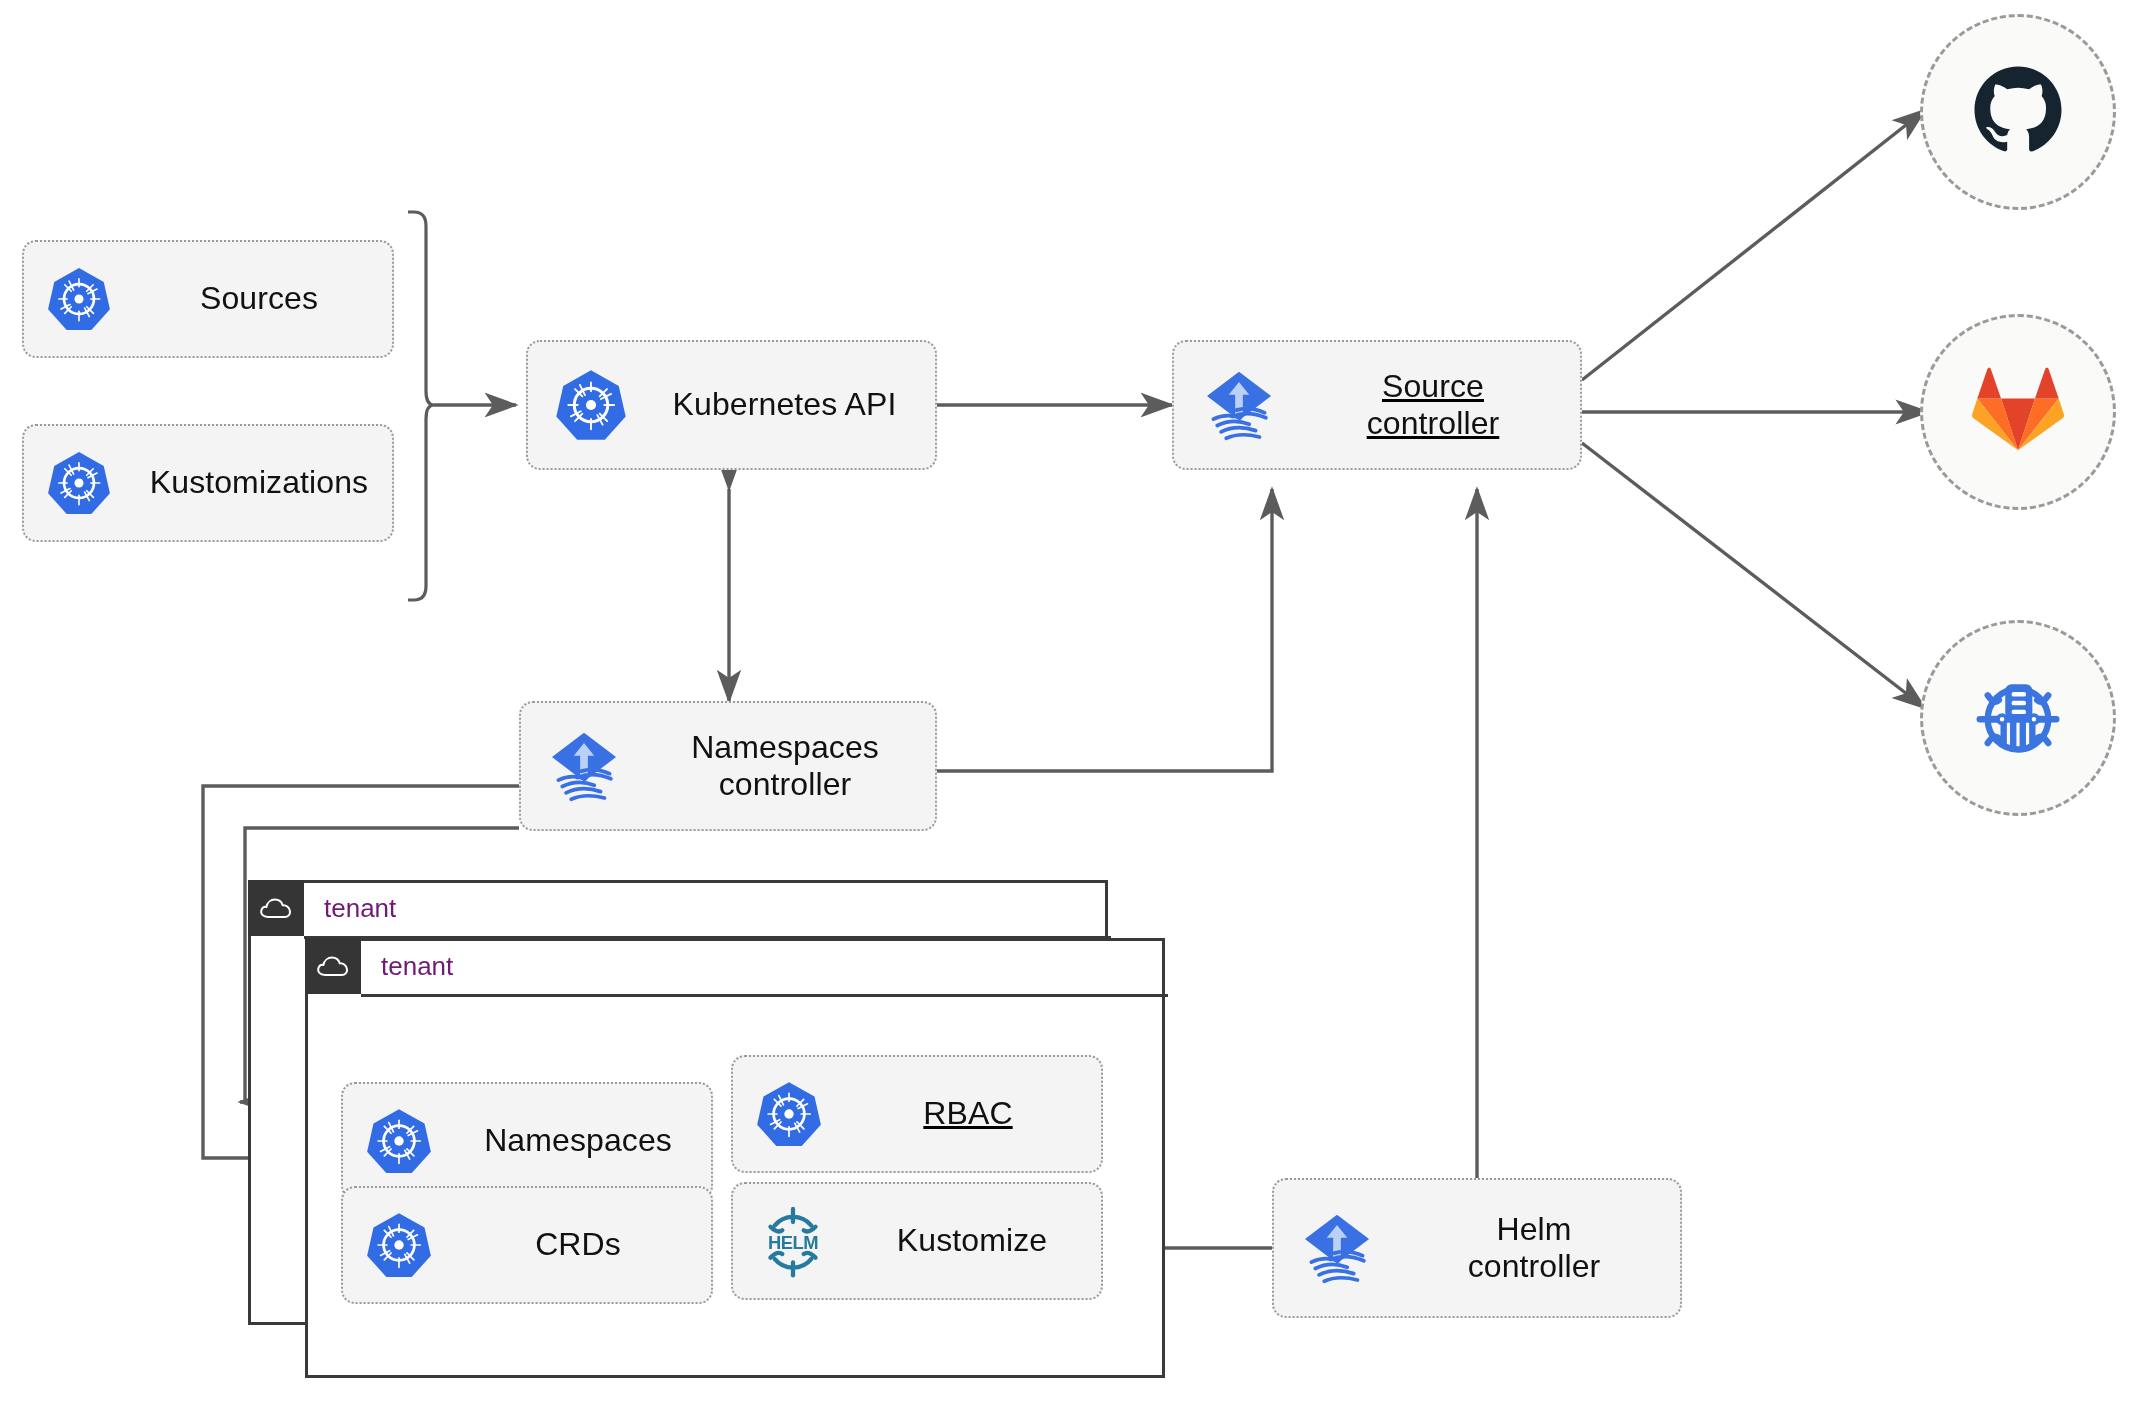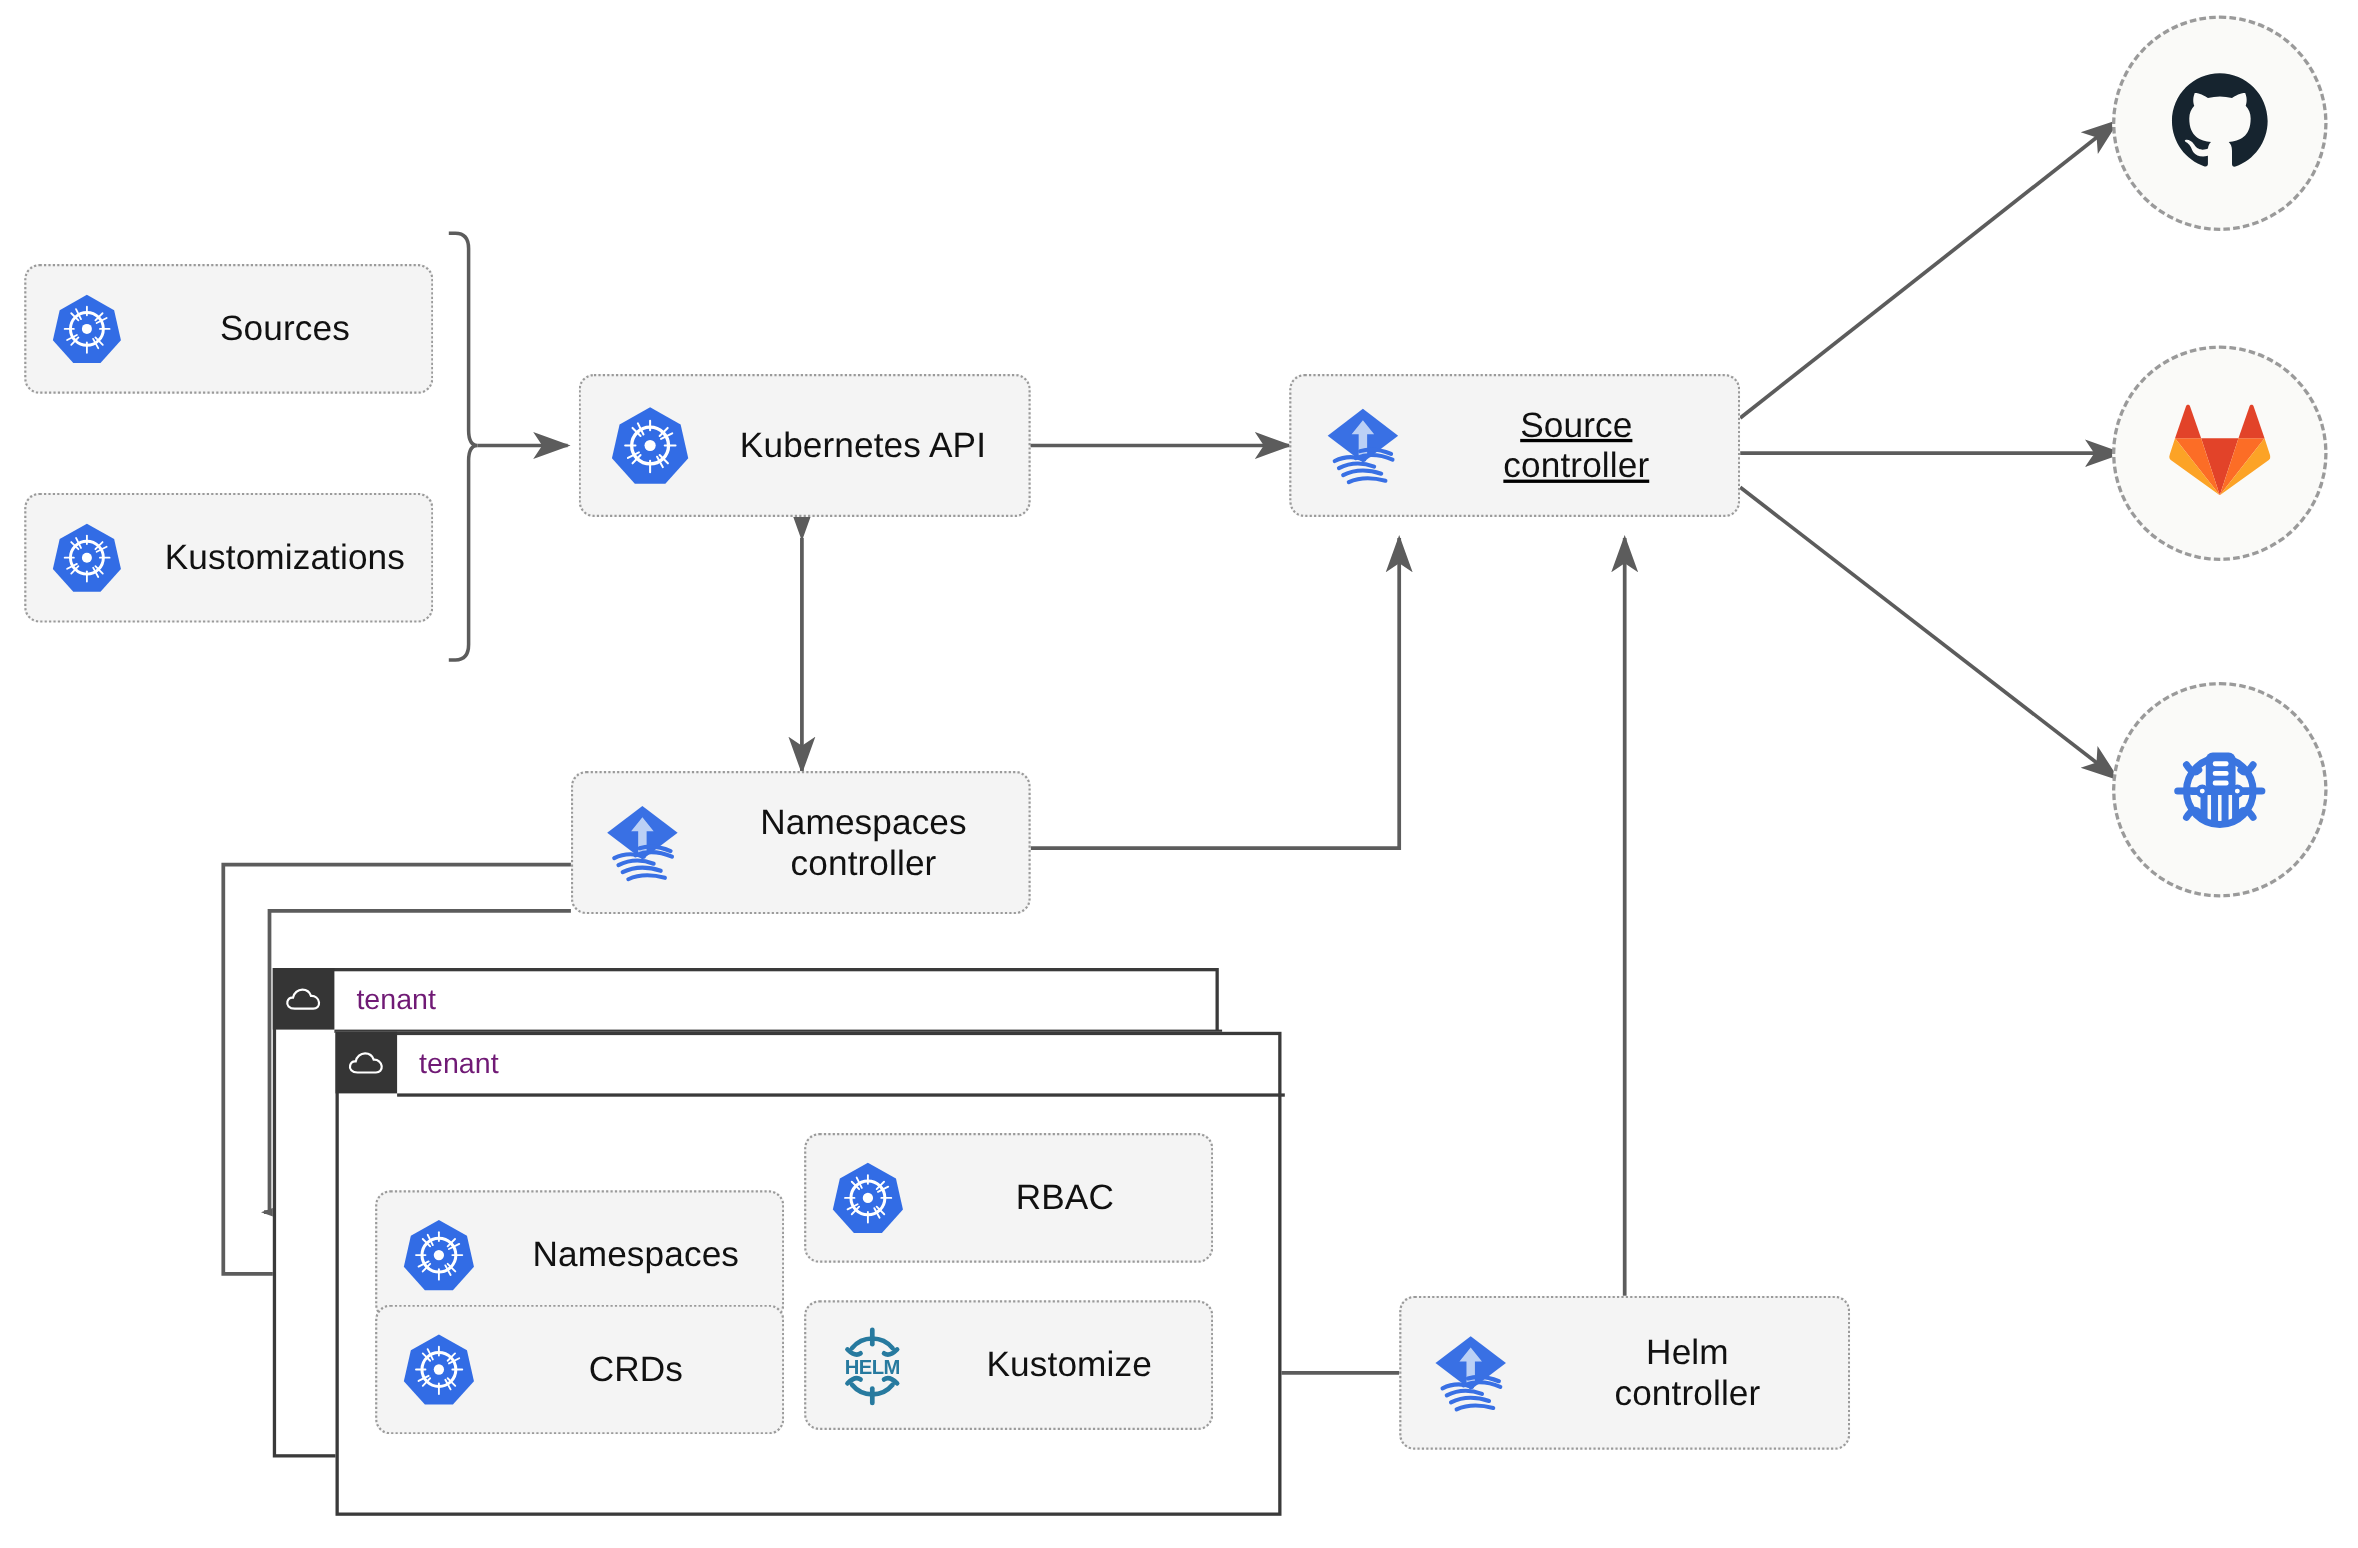--- a/index.html
+++ b/index.html
@@ -84,21 +84,21 @@
           <line x1="22.4" y1="14.6" x2="26.8" y2="23.4"></line>
             <line x1="37.5" y1="40.8" x2="42" y2="49"></line>
           <line x1="49.4" y1="22.4" x2="40.6" y2="26.8"></line>
             <line x1="23.2" y1="37.4" x2="14.6" y2="41.8"></line>
         </g>
       </svg>
     </span>
     <span class="lbl">Sources</span>
   </div>
 
-  <div class="node" style="left:22px;top:448px;width:372px;height:118px;padding:0 10px 0 22px;">
+  <div class="node" style="left:22px;top:424px;width:372px;height:118px;padding:0 10px 0 22px;">
     <span class="ico">
       <svg width="66" height="66" viewBox="0 0 64 64" aria-hidden="true">
         <polygon points="32,2 56,15.5 62,42 44,62 20,62 2,42 8,15.5" fill="#326CE5"></polygon>
         <g fill="#fff" stroke="#fff" stroke-width="1.6" stroke-linecap="round">
           <circle cx="32" cy="32" r="4.4" stroke="none"></circle>
           <circle cx="32" cy="32" r="14.5" fill="none" stroke-width="2.6"></circle>
           <line x1="32" y1="12.5" x2="32" y2="20"></line>
             <line x1="32" y1="44" x2="32" y2="53"></line>
           <line x1="12.4" y1="32" x2="20.5" y2="32"></line>
             <line x1="43.5" y1="32" x2="52" y2="32"></line>
@@ -291,21 +291,21 @@
           <line x1="22.4" y1="14.6" x2="26.8" y2="23.4"></line>
             <line x1="37.5" y1="40.8" x2="42" y2="49"></line>
           <line x1="49.4" y1="22.4" x2="40.6" y2="26.8"></line>
             <line x1="23.2" y1="37.4" x2="14.6" y2="41.8"></line>
         </g>
       </svg>
     </span>
     <span class="lbl">Namespaces</span>
   </div>
 
-  <div class="node" style="left:731px;top:1030px;width:372px;height:118px;padding:0 12px 0 22px;">
+  <div class="node" style="left:731px;top:1055px;width:372px;height:118px;padding:0 12px 0 22px;text-decoration:underline;">
     <span class="ico">
       <svg width="68" height="68" viewBox="0 0 64 64" aria-hidden="true">
         <polygon points="32,2 56,15.5 62,42 44,62 20,62 2,42 8,15.5" fill="#326CE5"></polygon>
         <g fill="#fff" stroke="#fff" stroke-width="1.6" stroke-linecap="round">
           <circle cx="32" cy="32" r="4.4" stroke="none"></circle>
           <circle cx="32" cy="32" r="14.5" fill="none" stroke-width="2.6"></circle>
           <line x1="32" y1="12.5" x2="32" y2="20"></line>
             <line x1="32" y1="44" x2="32" y2="53"></line>
           <line x1="12.4" y1="32" x2="20.5" y2="32"></line>
             <line x1="43.5" y1="32" x2="52" y2="32"></line>

